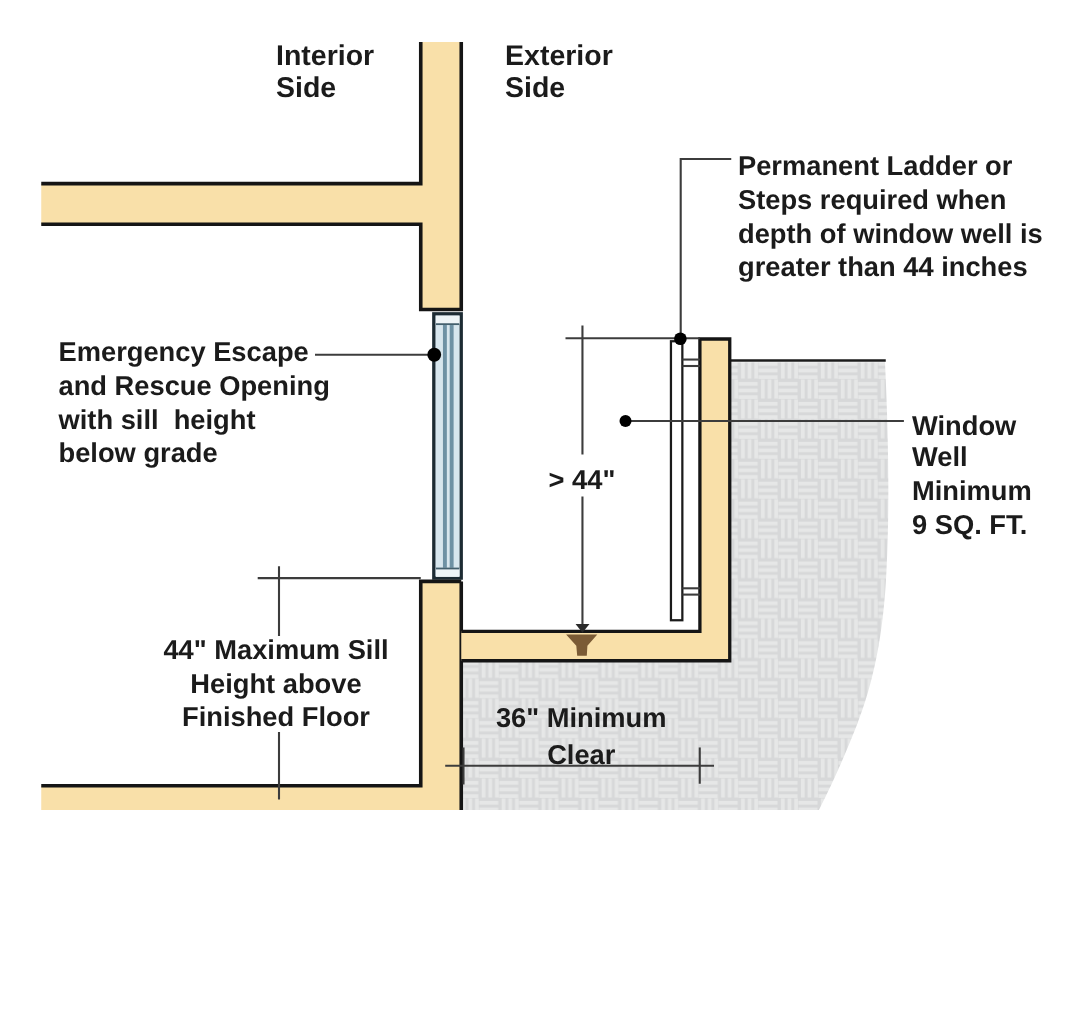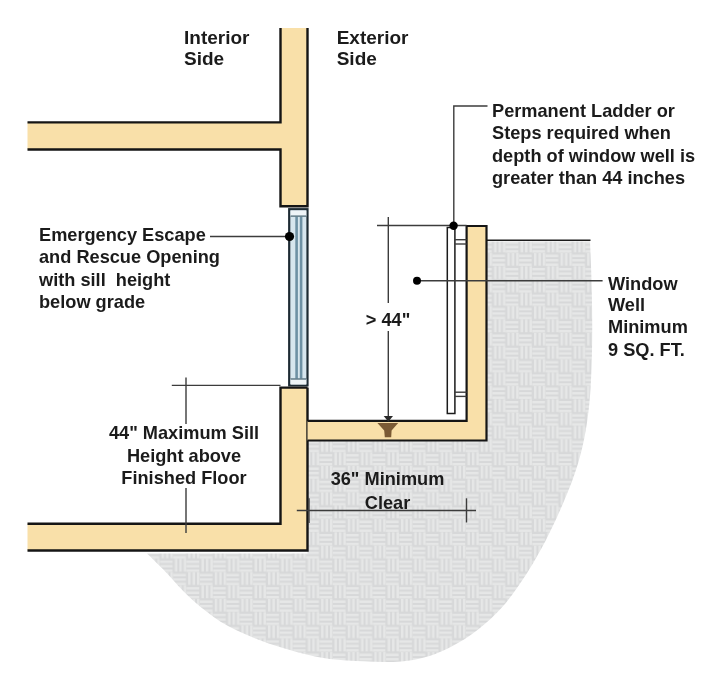--- a/index.html
+++ b/index.html
@@ -1,16 +1,16 @@
 <!DOCTYPE html>
 <html><head>
 <meta charset="utf-8">
 <style>
   html,body{margin:0;padding:0;background:#ffffff;}
-  .wrap{width:720px;height:682px;position:relative;overflow:hidden;background:#ffffff;}
+  .wrap{width:720px;height:540px;position:relative;overflow:hidden;background:#ffffff;}
   text{font-family:"Liberation Sans", sans-serif;font-weight:bold;fill:#1b1b1b;}
 </style>
 </head>
 <body>
 <div class="wrap">
 <svg width="720" height="682" viewBox="0 0 720 682" xmlns="http://www.w3.org/2000/svg">
 <defs>
   <pattern id="weave" width="26.6" height="26.6" patternUnits="userSpaceOnUse">
     <rect width="26.6" height="26.6" fill="#d7d8d9"></rect>
     <g fill="#e6e7e7">

